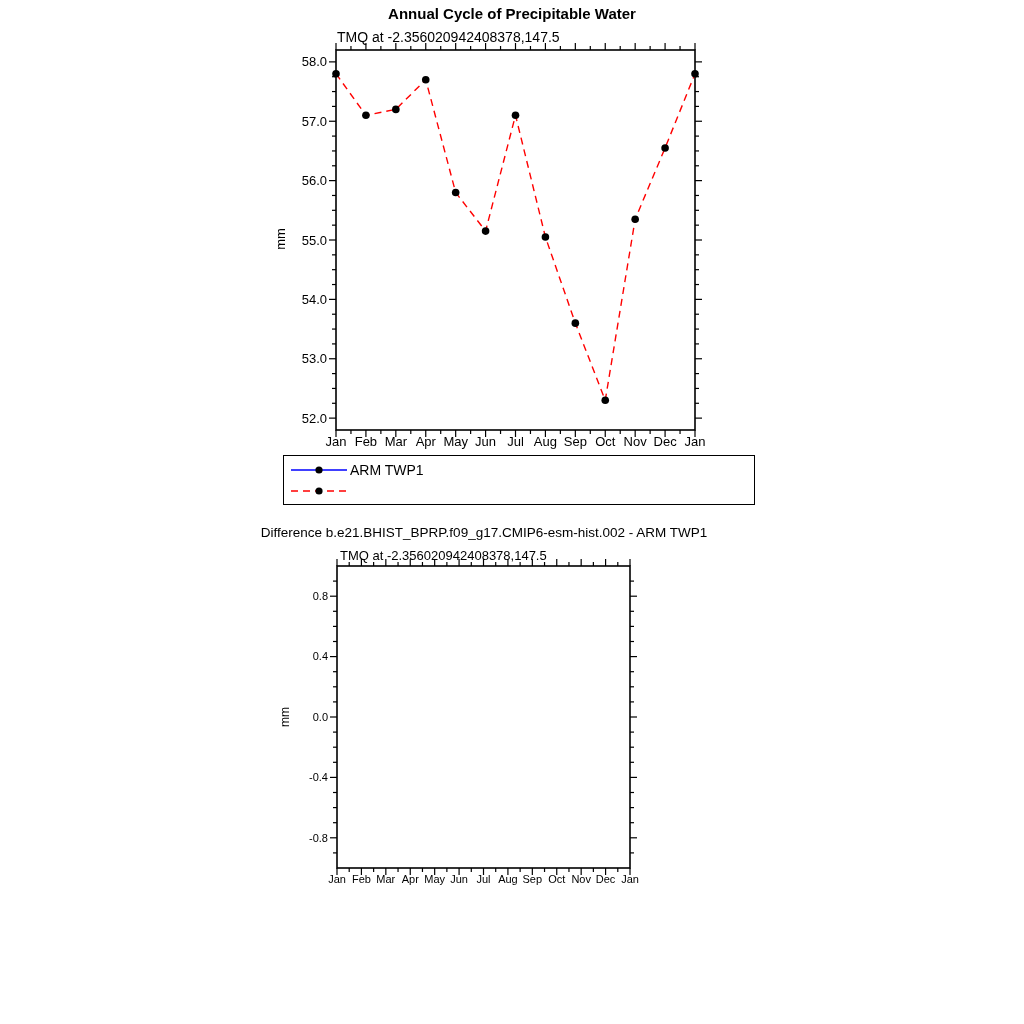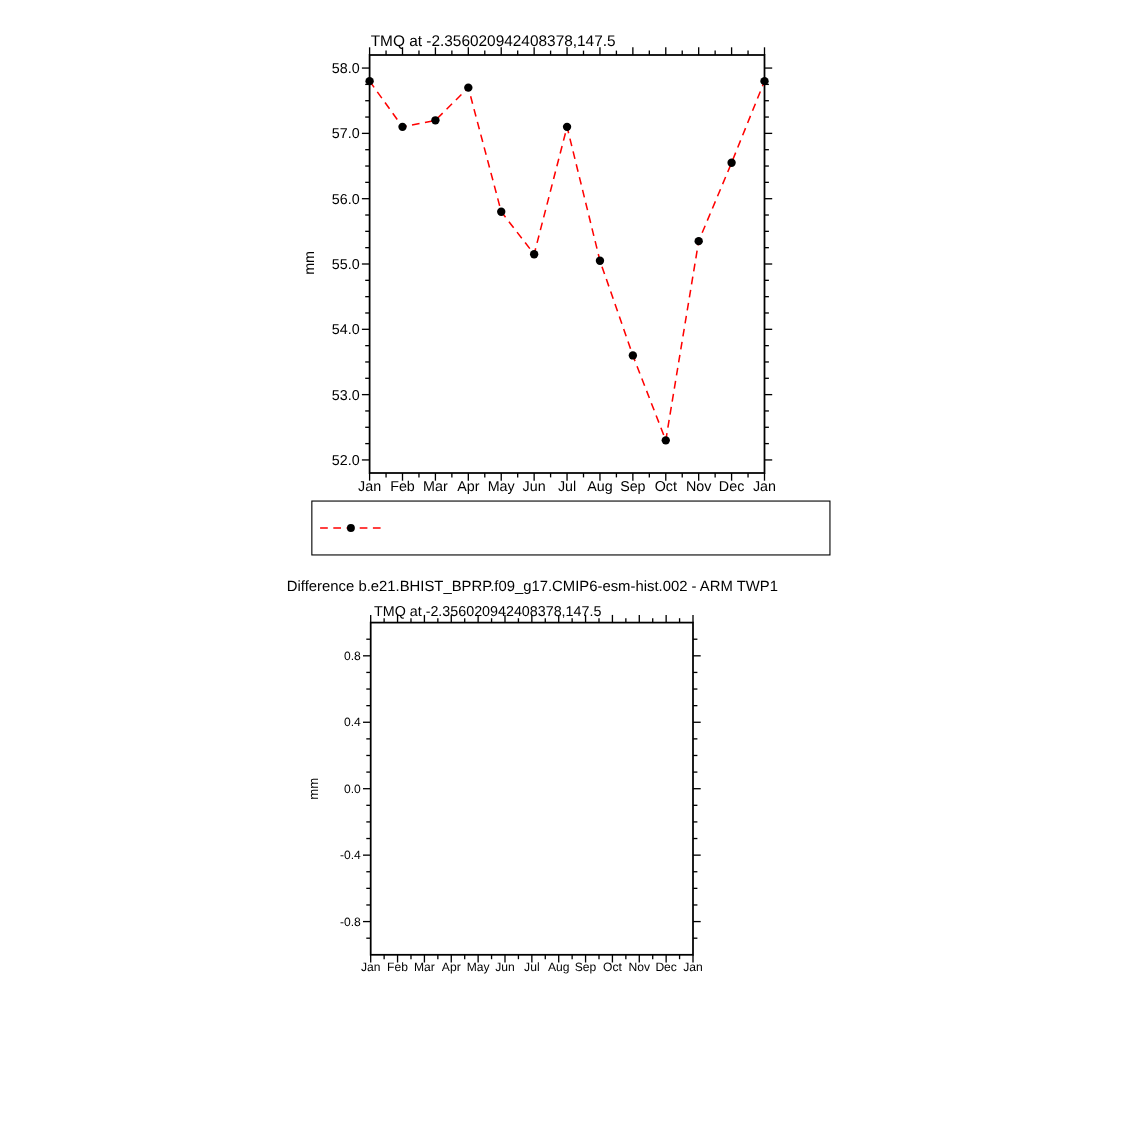--- a/index.html
+++ b/index.html
@@ -269,24 +269,32 @@
       <line x1="337" y1="641.5" x2="333" y2="641.5" stroke="#000" stroke-width="1.2"></line>
       <line x1="630" y1="641.5" x2="634" y2="641.5" stroke="#000" stroke-width="1.2"></line>
       <line x1="337" y1="626.4000000000001" x2="333" y2="626.4000000000001" stroke="#000" stroke-width="1.2"></line>
       <line x1="630" y1="626.4000000000001" x2="634" y2="626.4000000000001" stroke="#000" stroke-width="1.2"></line>
       <line x1="337" y1="611.3000000000001" x2="333" y2="611.3000000000001" stroke="#000" stroke-width="1.2"></line>
       <line x1="630" y1="611.3000000000001" x2="634" y2="611.3000000000001" stroke="#000" stroke-width="1.2"></line>
       <line x1="337" y1="581.1" x2="333" y2="581.1" stroke="#000" stroke-width="1.2"></line>
       <line x1="630" y1="581.1" x2="634" y2="581.1" stroke="#000" stroke-width="1.2"></line>
     </svg>
 
+  <div class="t1">Annual Cycle of Precipitable Water</div>
   <div class="st1">TMQ at -2.356020942408378,147.5</div>
   <div class="yl1">mm</div>
 
   <div class="legend">
+    <div class="lrow">
+      <svg class="lsample" width="58" height="14">
+        <line x1="1" y1="7" x2="57" y2="7" stroke="#0000ff" stroke-width="1.4"></line>
+        <circle cx="29" cy="7" r="3.6" fill="#000000"></circle>
+      </svg>
+      <span class="ltext">ARM TWP1</span>
+    </div>
     <div class="lrow">
       <svg class="lsample" width="58" height="14">
         <line x1="1" y1="7" x2="57" y2="7" stroke="#ff0000" stroke-width="1.4" stroke-dasharray="7,5"></line>
         <circle cx="29" cy="7" r="3.6" fill="#000000"></circle>
       </svg>
     </div>
   </div>
 
   <div class="t2">Difference b.e21.BHIST_BPRP.f09_g17.CMIP6-esm-hist.002 - ARM TWP1</div>
   <div class="st2">TMQ at -2.356020942408378,147.5</div>

